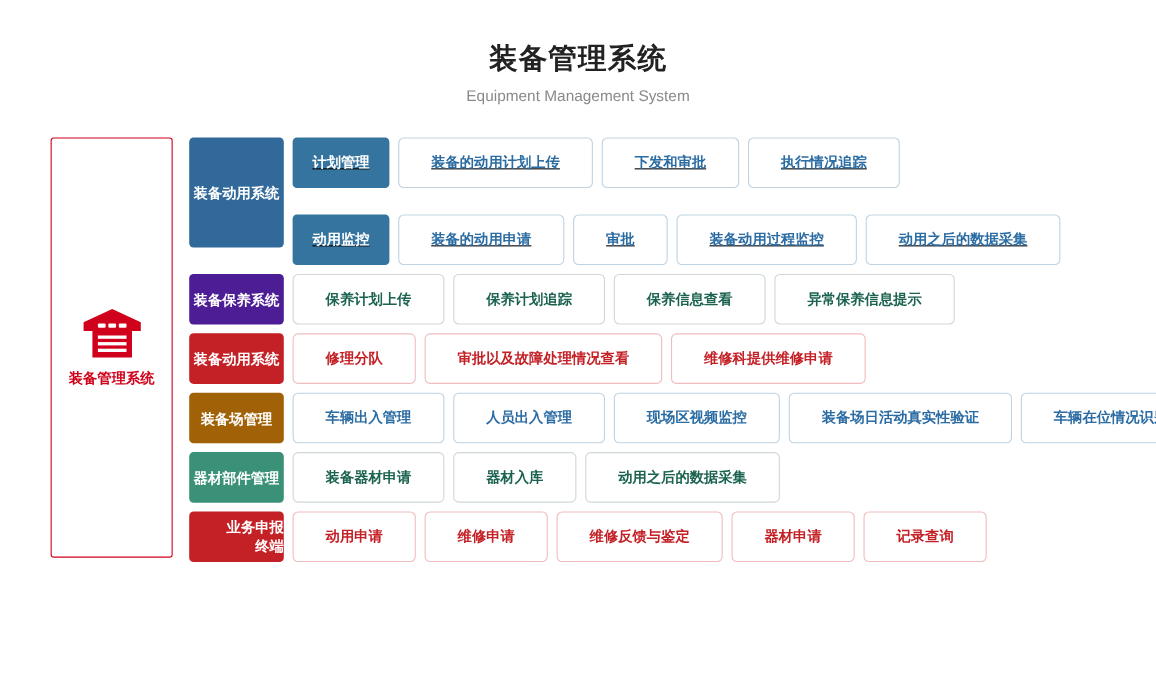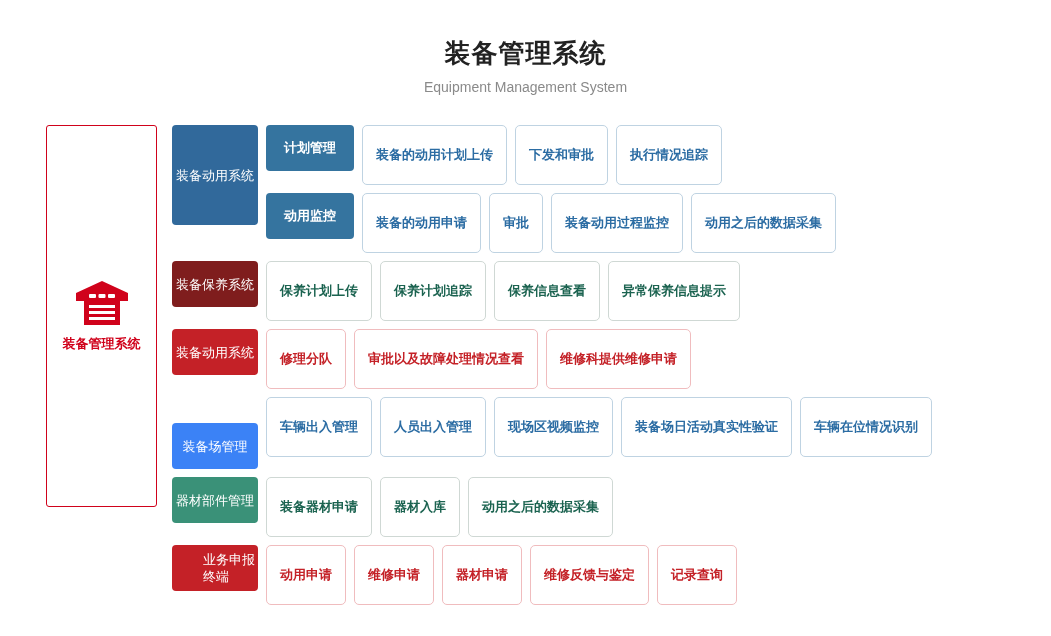--- a/index.html
+++ b/index.html
@@ -82,78 +82,79 @@
     margin-bottom: 8px;
   }
 
   
   .cat {
     width: 86px;
     min-width: 86px;
     border-radius: 4px;
     color: #ffffff;
     font-size: 13px;
-    font-weight: normal;
-    display: flex;
-    align-items: center;
-    justify-content: center;
-    text-align: left;
+    font-weight: bold;
+    display: flex;
+    align-items: center;
+    justify-content: center;
+    text-align: right;
     line-height: 17px;
     box-sizing: border-box;
   }
   .cat.blue   { background: #31699b; }
-  .cat.green  { background: #7f1d1d; }
+  .cat.green  { background: #4c1d95; }
   .cat.red    { background: #c42127; }
-  .cat.blue2  { background: #3b82f6; margin-top: 26px; }
+  .cat.blue2  { background: #a16207; }
   .cat.green2 { background: #3a9178; }
   .cat.red2   { background: #c42127; padding-left: 31px; }
 
   
   .groups {
     display: flex;
     flex-direction: column;
     justify-content: space-between;
   }
   .grp-line {
     display: flex;
-    align-items: flex-start;
-  }
-  .grp-line + .grp-line { margin-top: 8px; }
+    align-items: center;
+    text-decoration: underline;
+  }
+  .grp-line + .grp-line { margin-top: 24px; }
 
   .subcat {
     width: 88px;
     min-width: 88px;
     height: 46px;
     border-radius: 4px;
     background: #35749f;
     color: #ffffff;
     font-size: 13px;
     font-weight: bold;
     display: flex;
     align-items: center;
     justify-content: center;
     text-align: center;
     margin-left: 8px;
     box-sizing: border-box;
   }
 
   
   .card {
-    height: 60px;
+    height: 46px;
     border-radius: 5px;
     background: #ffffff;
     border: 1px solid #bfd3e2;
     color: #2b6ca3;
     font-size: 13px;
     font-weight: bold;
     display: flex;
     align-items: center;
     justify-content: center;
     text-align: center;
-    padding: 0 13px;
+    padding: 0 29px;
     margin-left: 8px;
     box-sizing: border-box;
     white-space: nowrap;
   }
   .card.c-blue  { border-color: #bfd3e2; color: #2b6ca3; }
   .card.c-green { border-color: #cfd8d4; color: #1b6350; }
   .card.c-red   { border-color: #f0bcbe; color: #c42127; }
 
   .row-tall .cat { height: 100px; }
   .row-flat .cat { height: 46px; }
@@ -235,19 +236,19 @@
       <div class="cat green2">器材部件管理</div>
       <div class="card c-green">装备器材申请</div>
       <div class="card c-green">器材入库</div>
       <div class="card c-green">动用之后的数据采集</div>
     </div>
 
     <div class="row row-flat">
       <div class="cat red2">业务申报终端</div>
       <div class="card c-red">动用申请</div>
       <div class="card c-red">维修申请</div>
+      <div class="card c-red">维修反馈与鉴定</div>
       <div class="card c-red">器材申请</div>
-      <div class="card c-red">维修反馈与鉴定</div>
       <div class="card c-red">记录查询</div>
     </div>
 
   </div>
 </div>
 
 </body></html>

